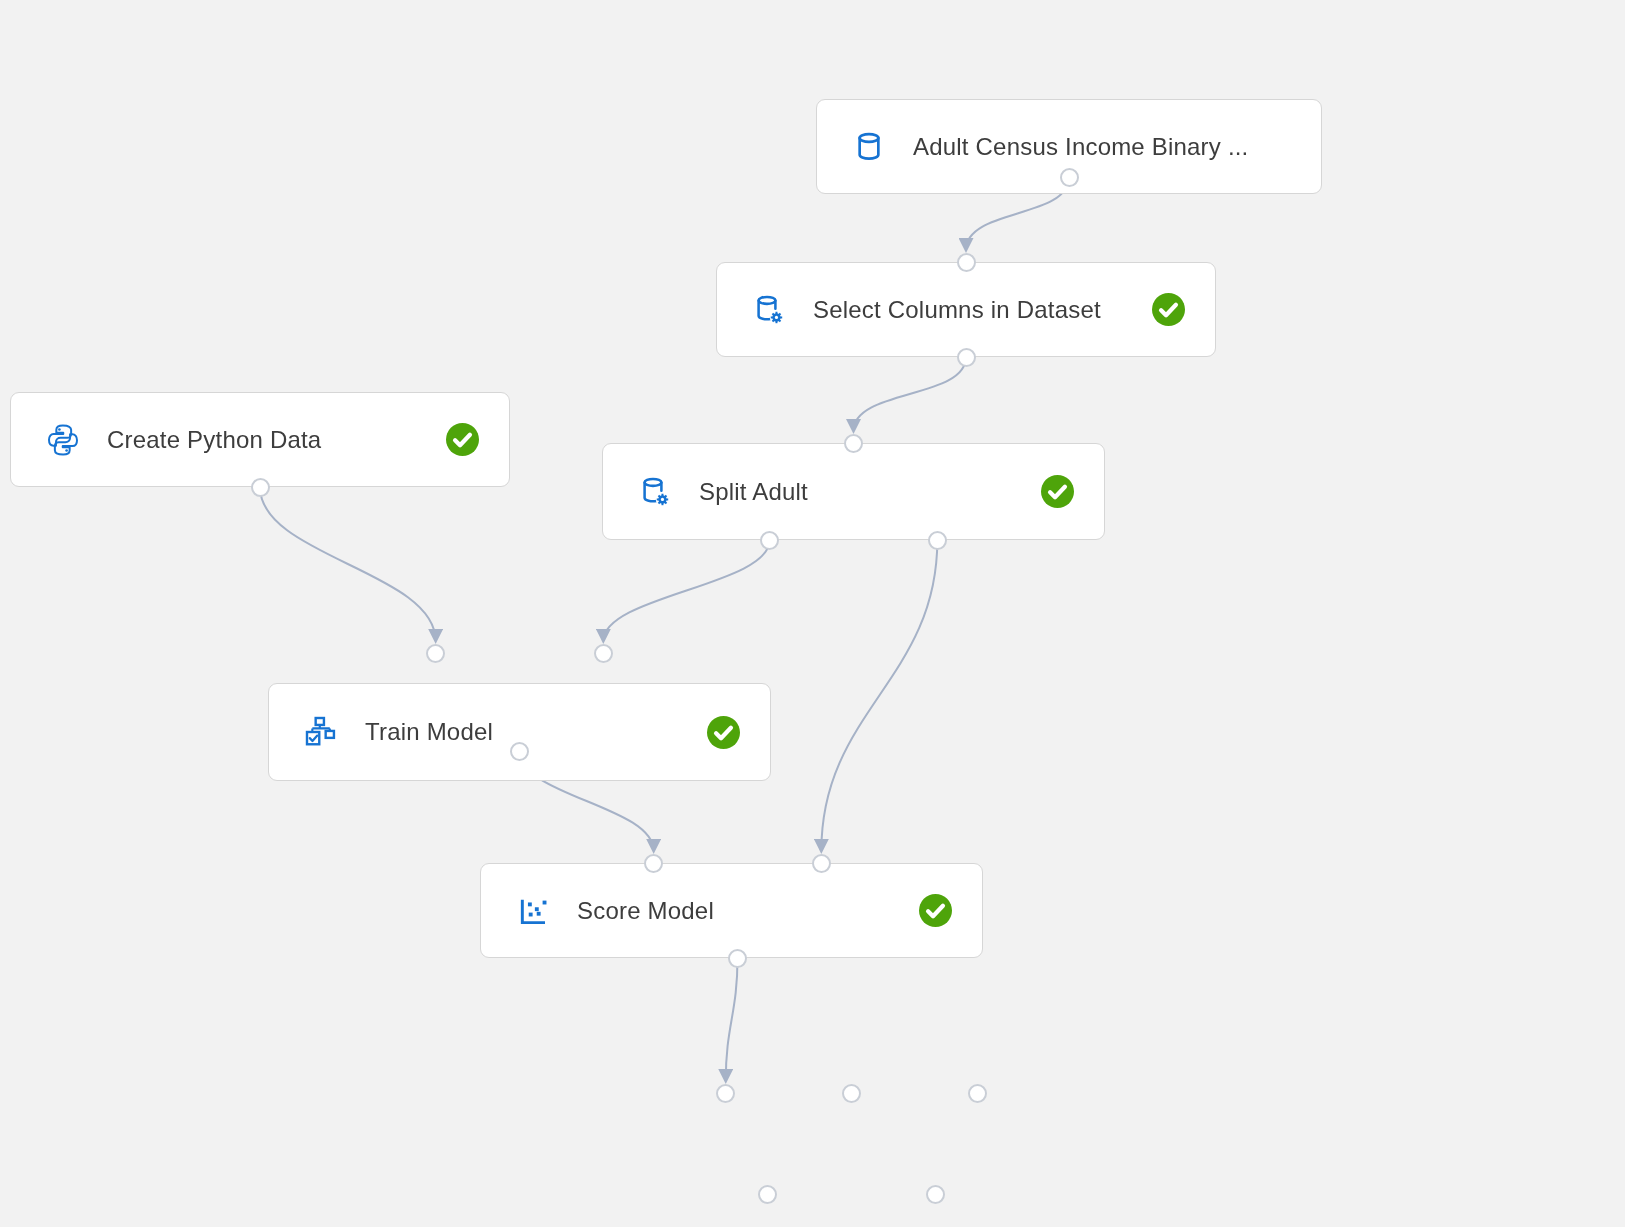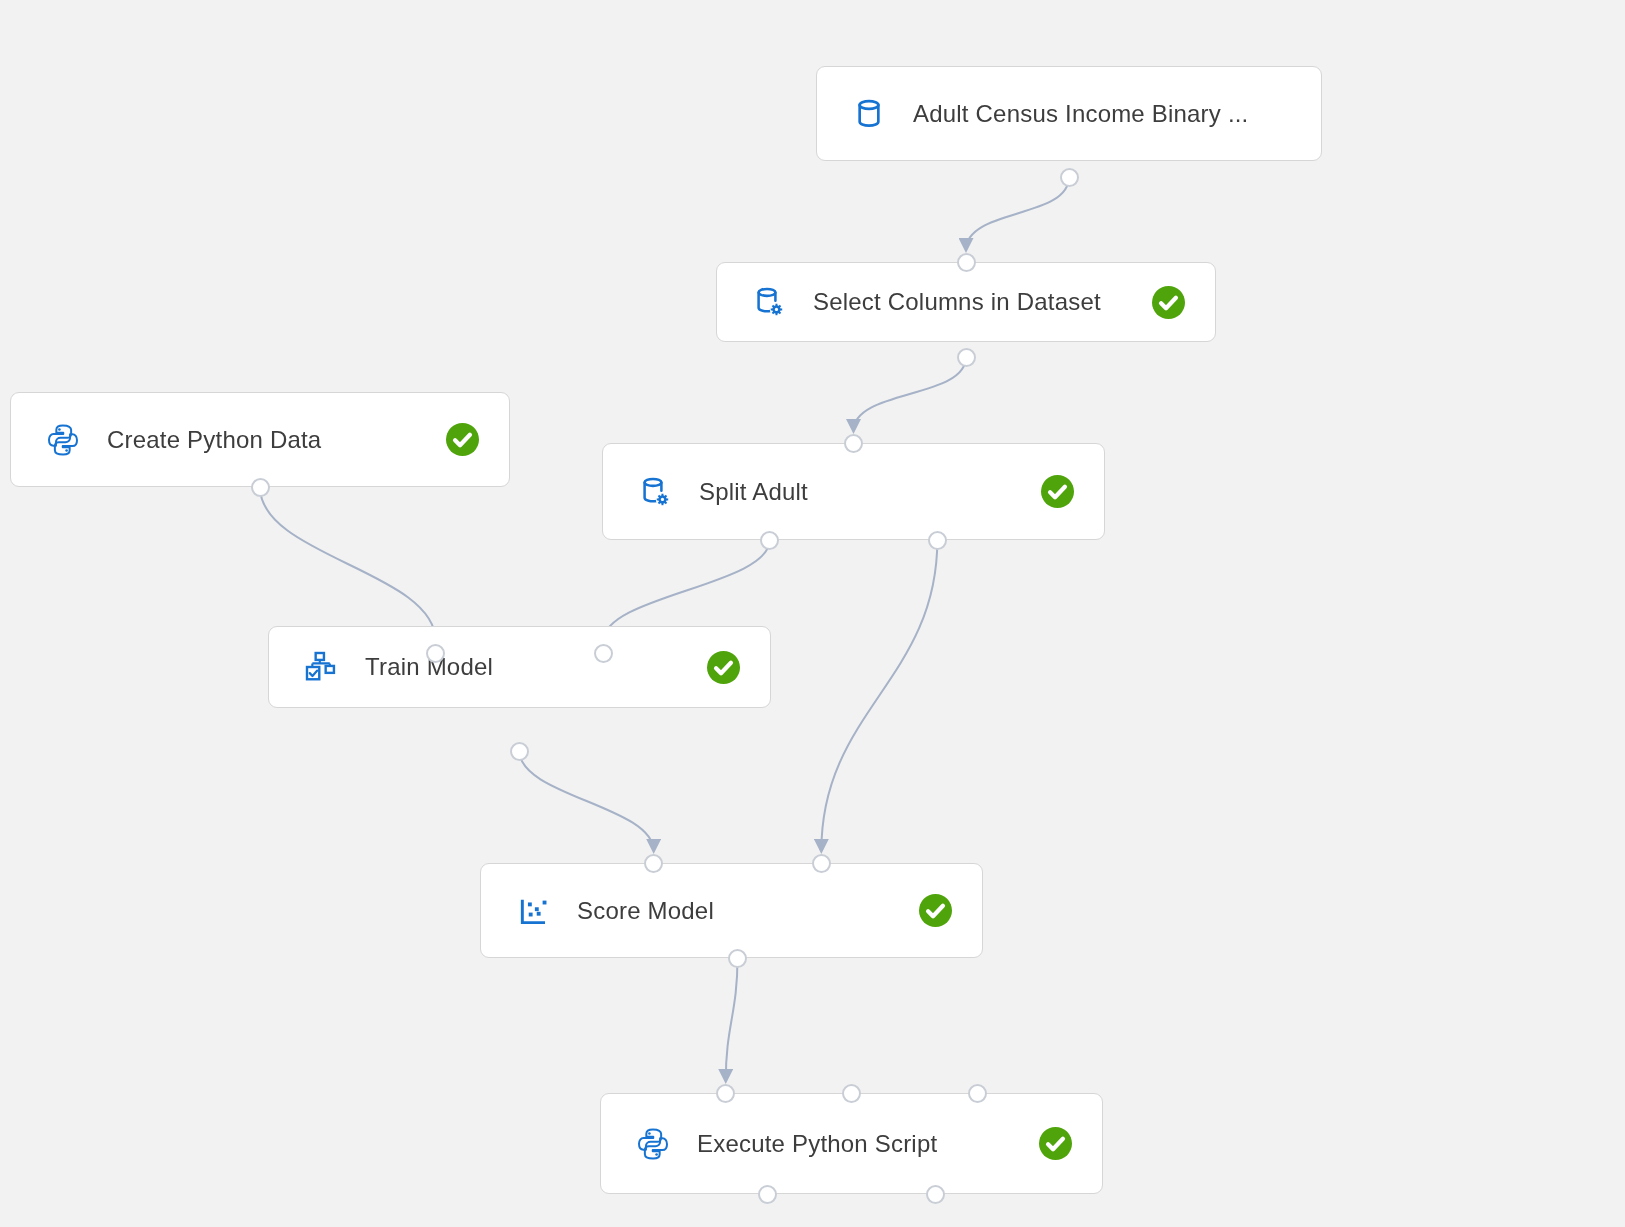--- a/index.html
+++ b/index.html
@@ -78,31 +78,31 @@
   </marker>
       </defs>
       <path d="M 1069 177 C 1069 219, 966 208, 966 250" fill="none" stroke="#a6b2c7" stroke-width="2" marker-end="url(#arrow)"></path>
       <path d="M 966 357 C 966 399, 853.5 389, 853.5 431" fill="none" stroke="#a6b2c7" stroke-width="2" marker-end="url(#arrow)"></path>
       <path d="M 260 487 C 260 556.3, 435.66666666666663 571.7, 435.66666666666663 641" fill="none" stroke="#a6b2c7" stroke-width="2" marker-end="url(#arrow)"></path>
       <path d="M 769.6666666666666 540 C 769.6666666666666 585.45, 603.3333333333333 595.55, 603.3333333333333 641" fill="none" stroke="#a6b2c7" stroke-width="2" marker-end="url(#arrow)"></path>
       <path d="M 937.3333333333333 540 C 937.3333333333333 679.95, 821.3333333333333 711.05, 821.3333333333333 851" fill="none" stroke="#a6b2c7" stroke-width="2" marker-end="url(#arrow)"></path>
       <path d="M 519.5 751 C 519.5 796, 653.6666666666666 806, 653.6666666666666 851" fill="none" stroke="#a6b2c7" stroke-width="2" marker-end="url(#arrow)"></path>
       <path d="M 737.5 958 C 737.5 1013.35, 725.75 1025.65, 725.75 1081" fill="none" stroke="#a6b2c7" stroke-width="2" marker-end="url(#arrow)"></path>
     </svg>
-<div class="node" style="left: 816px; top: 66px; width: 506px; height: 95px;">
+<div class="node" style="left: 816px; top: 99px; width: 506px; height: 95px;">
       <span class="mod-icon">
     <svg viewBox="0 0 24 24" fill="none">
       <ellipse cx="12" cy="5.2" rx="7" ry="2.9" stroke="#1673d2" stroke-width="2"></ellipse>
       <path d="M5 5.2 V17.8 a7 2.9 0 0 0 14 0 V5.2" stroke="#1673d2" stroke-width="2" stroke-linecap="round"></path>
     </svg>
       </span>
       <span class="mod-label">Adult Census Income Binary ...</span>
     </div>
     <span class="port" style="left: 1059.5px; top: 167.5px;"></span>
-    <div class="node" style="left: 716px; top: 262px; width: 500px; height: 80px;">
+    <div class="node" style="left: 716px; top: 262px; width: 500px; height: 95px;">
       <span class="mod-icon">
     <svg viewBox="0 0 24 24" fill="none">
       <ellipse cx="10.5" cy="4.8" rx="6.3" ry="2.6" stroke="#1673d2" stroke-width="1.9"></ellipse>
       <path d="M4.2 4.8 V16.4 a6.3 2.6 0 0 0 9 2.3 M16.8 4.8 V11" stroke="#1673d2" stroke-width="1.9" stroke-linecap="round"></path>
       <circle cx="17.6" cy="17.6" r="5" fill="#ffffff"></circle>
       <g fill="#1673d2">
         <circle cx="17.6" cy="17.6" r="3.1"></circle>
         <g stroke="#1673d2" stroke-width="1.5">
           <line x1="17.6" y1="13.3" x2="17.6" y2="21.9"></line>
           <line x1="13.3" y1="17.6" x2="21.9" y2="17.6"></line>
@@ -163,21 +163,21 @@
       <span class="status-badge">
   <svg viewBox="0 0 24 24">
     <circle cx="12" cy="12" r="12" fill="#4ea40a"></circle>
     <path d="M6.6 12.6 l3.6 3.6 L17.4 8.6" stroke="#ffffff" stroke-width="3.1" fill="none" stroke-linecap="round" stroke-linejoin="round"></path>
   </svg>
       </span>
     </div>
     <span class="port" style="left: 844px; top: 433.5px;"></span>
     <span class="port" style="left: 760.167px; top: 530.5px;"></span>
     <span class="port" style="left: 927.833px; top: 530.5px;"></span>
-    <div class="node" style="left: 268px; top: 626px; width: 503px; height: 82px;">
+    <div class="node" style="left: 268px; top: 683px; width: 503px; height: 98px;">
       <span class="mod-icon">
     <svg viewBox="0 0 24 24" fill="none" stroke="#1673d2">
       <rect x="8" y="1.5" width="6.2" height="5.2" stroke-width="1.8"></rect>
       <path d="M11.1 6.7 V9.3 M5.5 9.3 H18.6 M5.5 9.3 V12 M18.6 9.3 V11.2" stroke-width="1.6"></path>
       <rect x="1.5" y="12" width="9.2" height="9.2" stroke-width="1.8"></rect>
       <rect x="15.5" y="11.2" width="6.2" height="5.2" stroke-width="1.8"></rect>
       <path d="M3.6 16.6 l2 2.1 3.6-4" stroke-width="1.7" stroke-linecap="round" stroke-linejoin="round"></path>
     </svg>
       </span>
       <span class="mod-label">Train Model</span>
@@ -208,35 +208,18 @@
       <span class="status-badge">
   <svg viewBox="0 0 24 24">
     <circle cx="12" cy="12" r="12" fill="#4ea40a"></circle>
     <path d="M6.6 12.6 l3.6 3.6 L17.4 8.6" stroke="#ffffff" stroke-width="3.1" fill="none" stroke-linecap="round" stroke-linejoin="round"></path>
   </svg>
       </span>
     </div>
     <span class="port" style="left: 644.167px; top: 853.5px;"></span>
     <span class="port" style="left: 811.833px; top: 853.5px;"></span>
     <span class="port" style="left: 728px; top: 948.5px;"></span>
-    <div class="node" style="left: 600px; top: 1093px; width: 503px; height: 101px;">
-      <span class="mod-icon">
-    <svg viewBox="0 0 24 24" fill="none">
-      <path d="M11.9 1.2 C8.2 1.2 7 2.6 7 4.4 v2.2 h5.2 v0.9 H4.9 C3 7.5 1.5 9.1 1.5 11.9 c0 2.8 1.5 4.4 3.4 4.4 h1.8 v-2.6 c0-2 1.6-3.3 3.5-3.3 h5 c1.6 0 2.9-1.3 2.9-2.9 V4.4 c0-1.8-1.7-3.2-6.2-3.2 z" stroke="#1673d2" stroke-width="1.5" stroke-linejoin="round"></path>
-      <path d="M12.1 22.8 C15.8 22.8 17 21.4 17 19.6 v-2.2 h-5.2 v-0.9 h7.3 c1.9 0 3.4-1.6 3.4-4.4 c0-2.8-1.5-4.4-3.4-4.4 h-1.8 v2.6 c0 2-1.6 3.3-3.5 3.3 h-5 c-1.6 0-2.9 1.3-2.9 2.9 v3.1 c0 1.8 1.7 3.2 6.2 3.2 z" stroke="#1673d2" stroke-width="1.5" stroke-linejoin="round"></path>
-      <circle cx="9.3" cy="4.1" r="1" fill="#1673d2"></circle>
-      <circle cx="14.7" cy="19.9" r="1" fill="#1673d2"></circle>
-    </svg>
-      </span>
-      <span class="mod-label">Execute Python Script</span>
-      <span class="status-badge">
-  <svg viewBox="0 0 24 24">
-    <circle cx="12" cy="12" r="12" fill="#4ea40a"></circle>
-    <path d="M6.6 12.6 l3.6 3.6 L17.4 8.6" stroke="#ffffff" stroke-width="3.1" fill="none" stroke-linecap="round" stroke-linejoin="round"></path>
-  </svg>
-      </span>
-    </div>
     <span class="port" style="left: 716.25px; top: 1083.5px;"></span>
     <span class="port" style="left: 842px; top: 1083.5px;"></span>
     <span class="port" style="left: 967.75px; top: 1083.5px;"></span>
     <span class="port" style="left: 758.167px; top: 1184.5px;"></span>
     <span class="port" style="left: 925.833px; top: 1184.5px;"></span>
   </div>
 
 </body></html>

